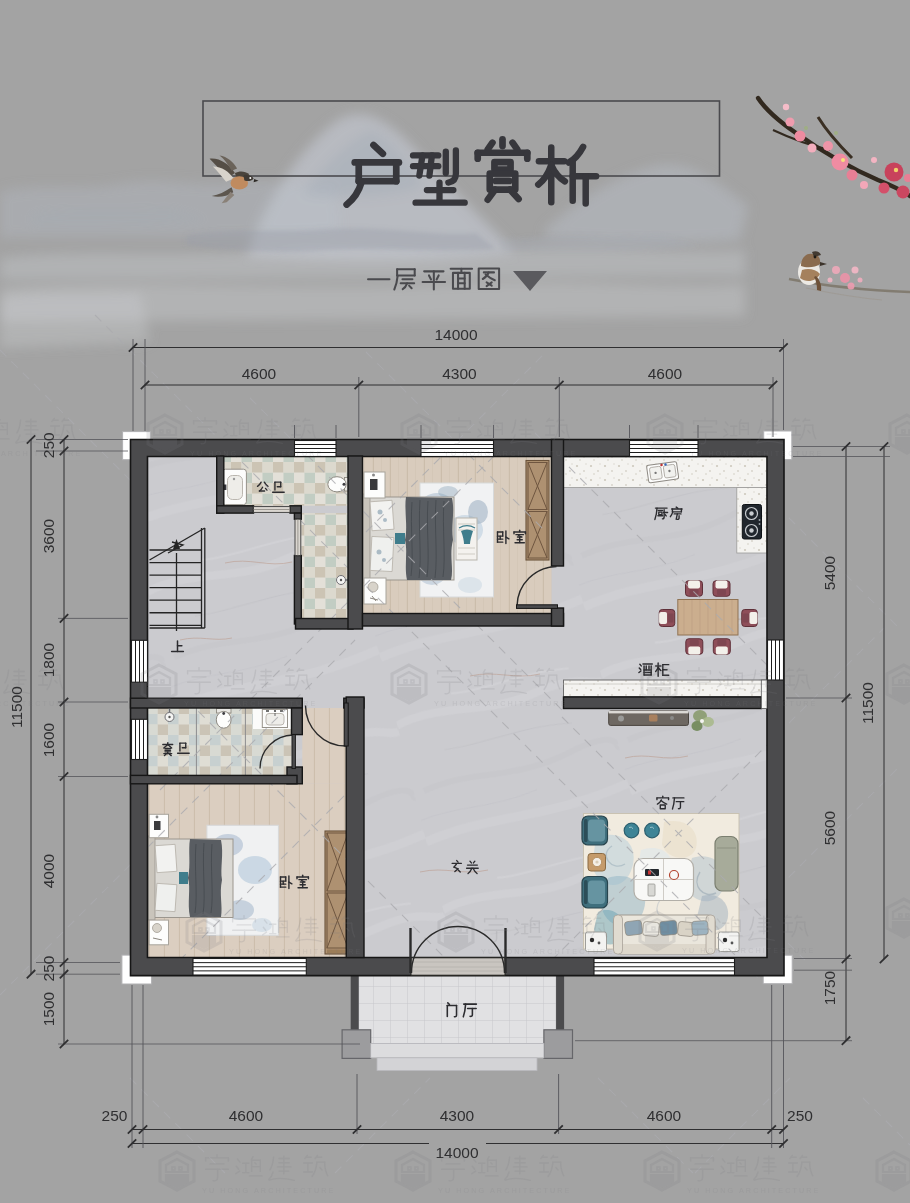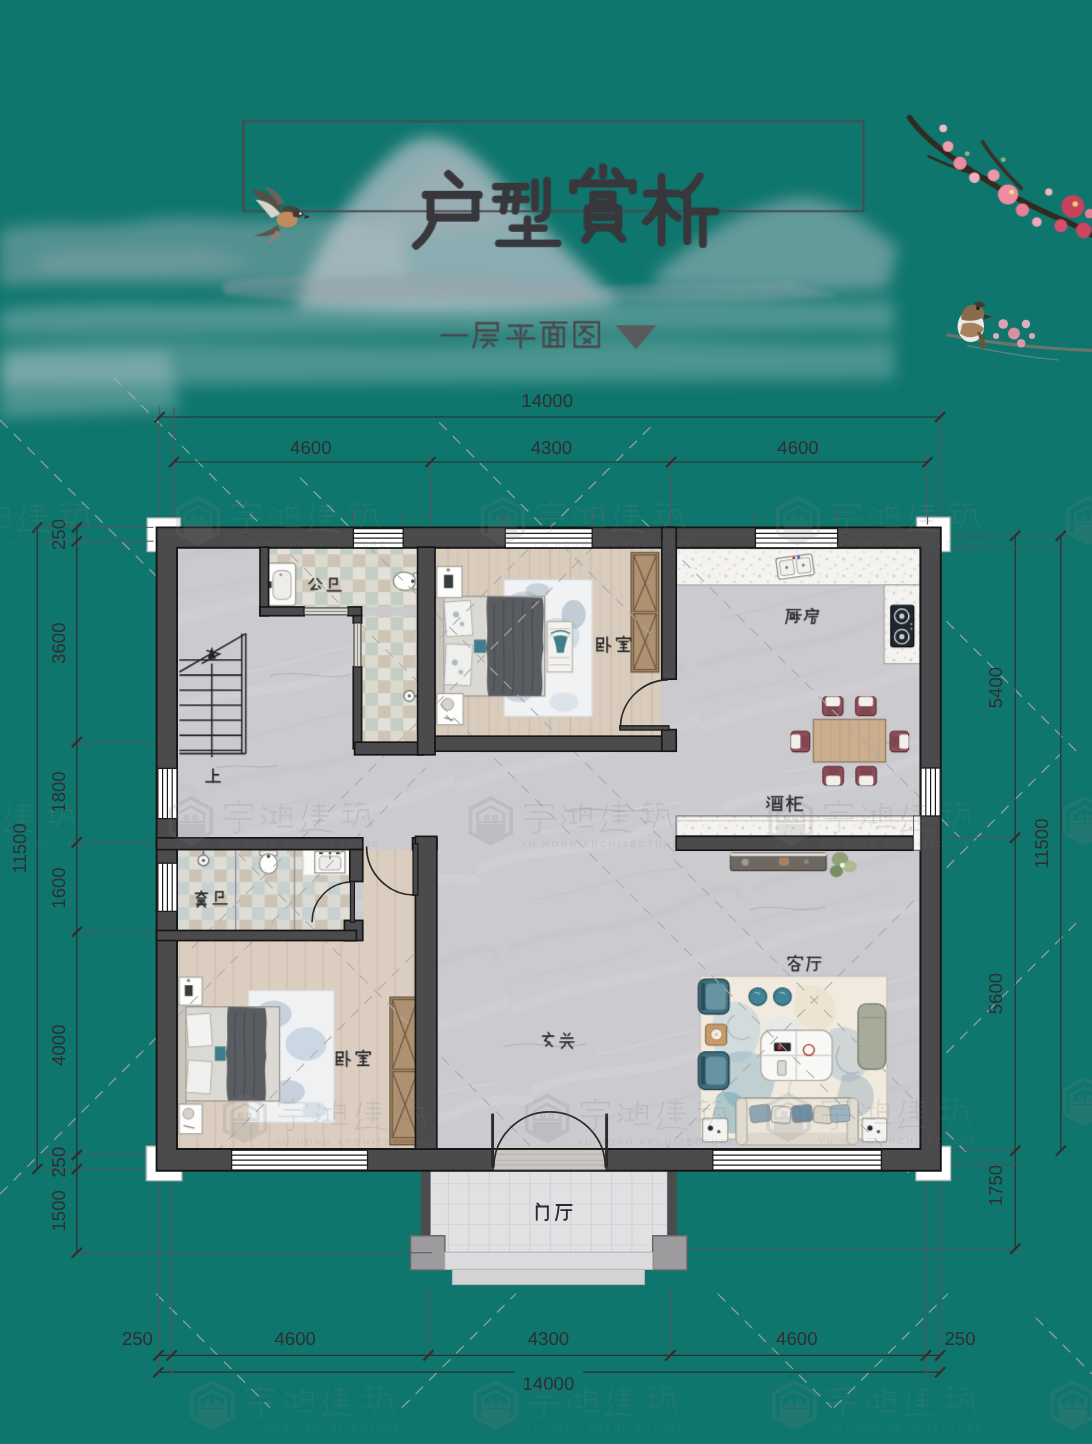--- a/index.html
+++ b/index.html
@@ -1,14 +1,14 @@
 <!DOCTYPE html>
 <html><head><meta charset="utf-8"><title>plan</title><style>
 html,body{margin:0;padding:0;background:#fff;}
-#page{position:relative;width:910px;height:1203px;background:#0f766e;overflow:hidden;font-family:"Liberation Sans",sans-serif;}
+#page{position:relative;width:910px;height:1203px;background:#a3a3a3;overflow:hidden;font-family:"Liberation Sans",sans-serif;}
 text{font-family:"Liberation Sans",sans-serif;}
 </style></head><body>
 <div id="page">
 <svg width="910" height="1203" viewBox="0 0 910 1203" xmlns="http://www.w3.org/2000/svg">
 <defs>
 <g id="g-hu">
 <path d="M44 6 L58 19"></path>
 <path d="M16 32 H82"></path>
 <path d="M22 32 V60"></path>
 <path d="M22 60 H78"></path>

